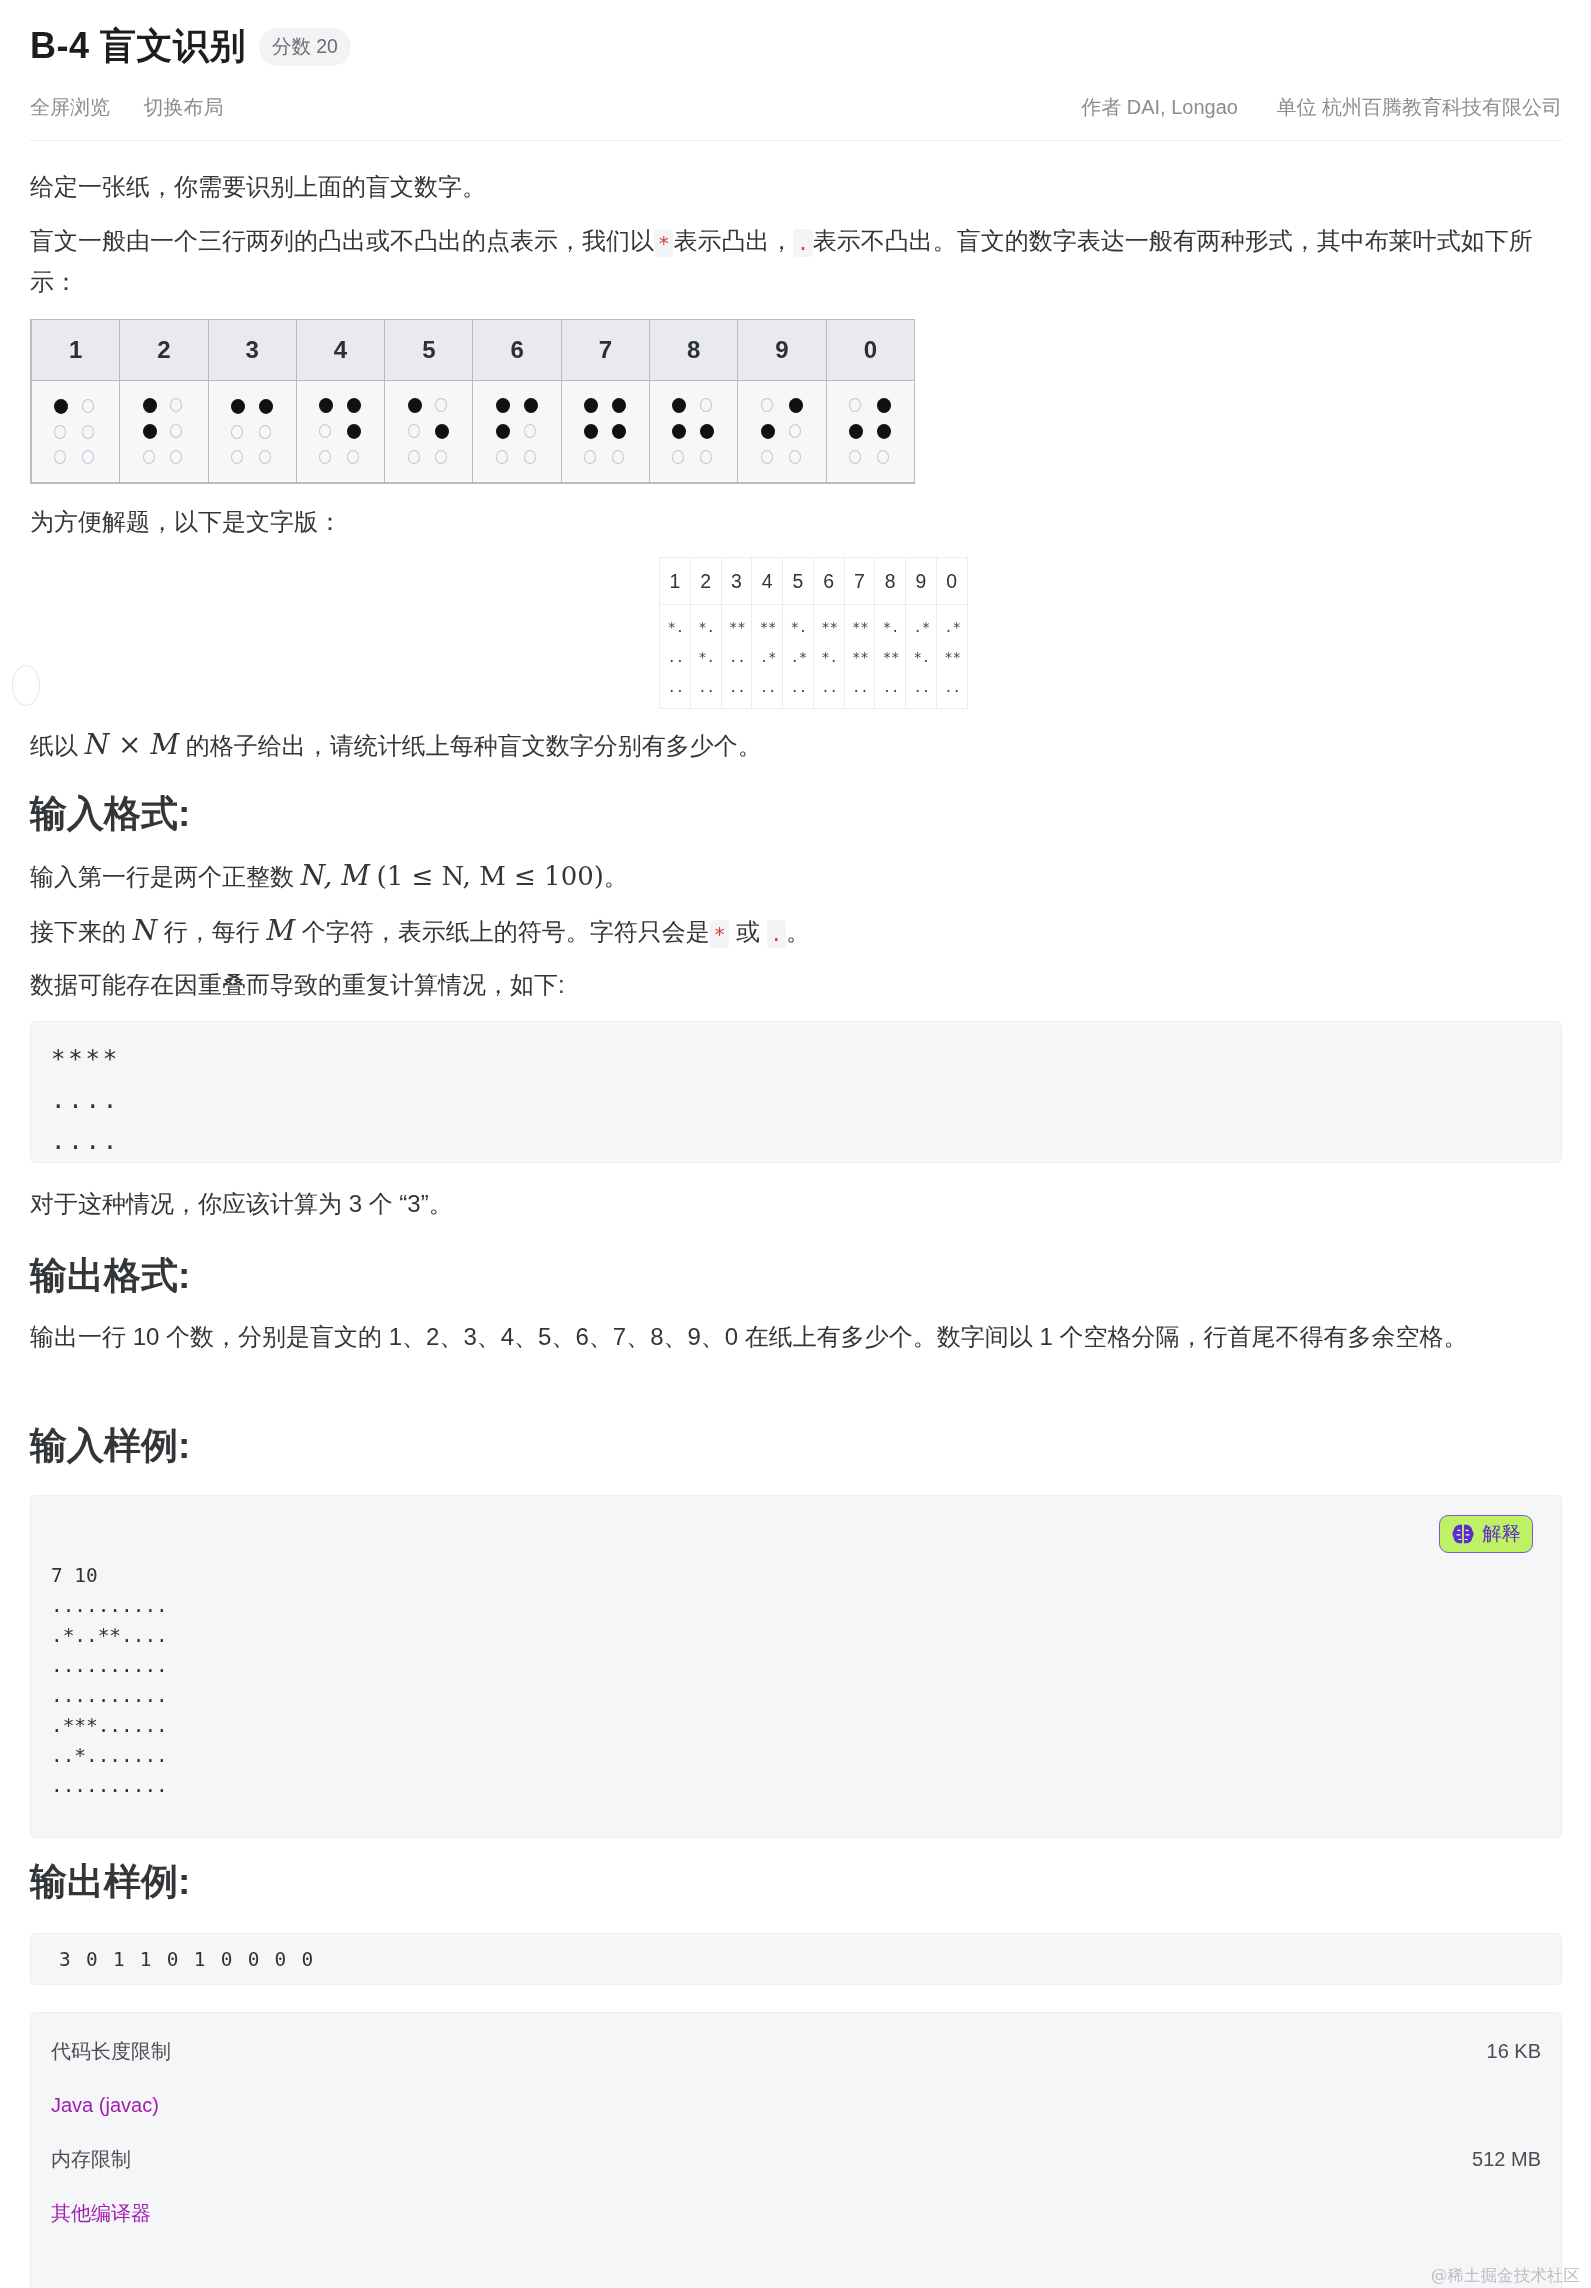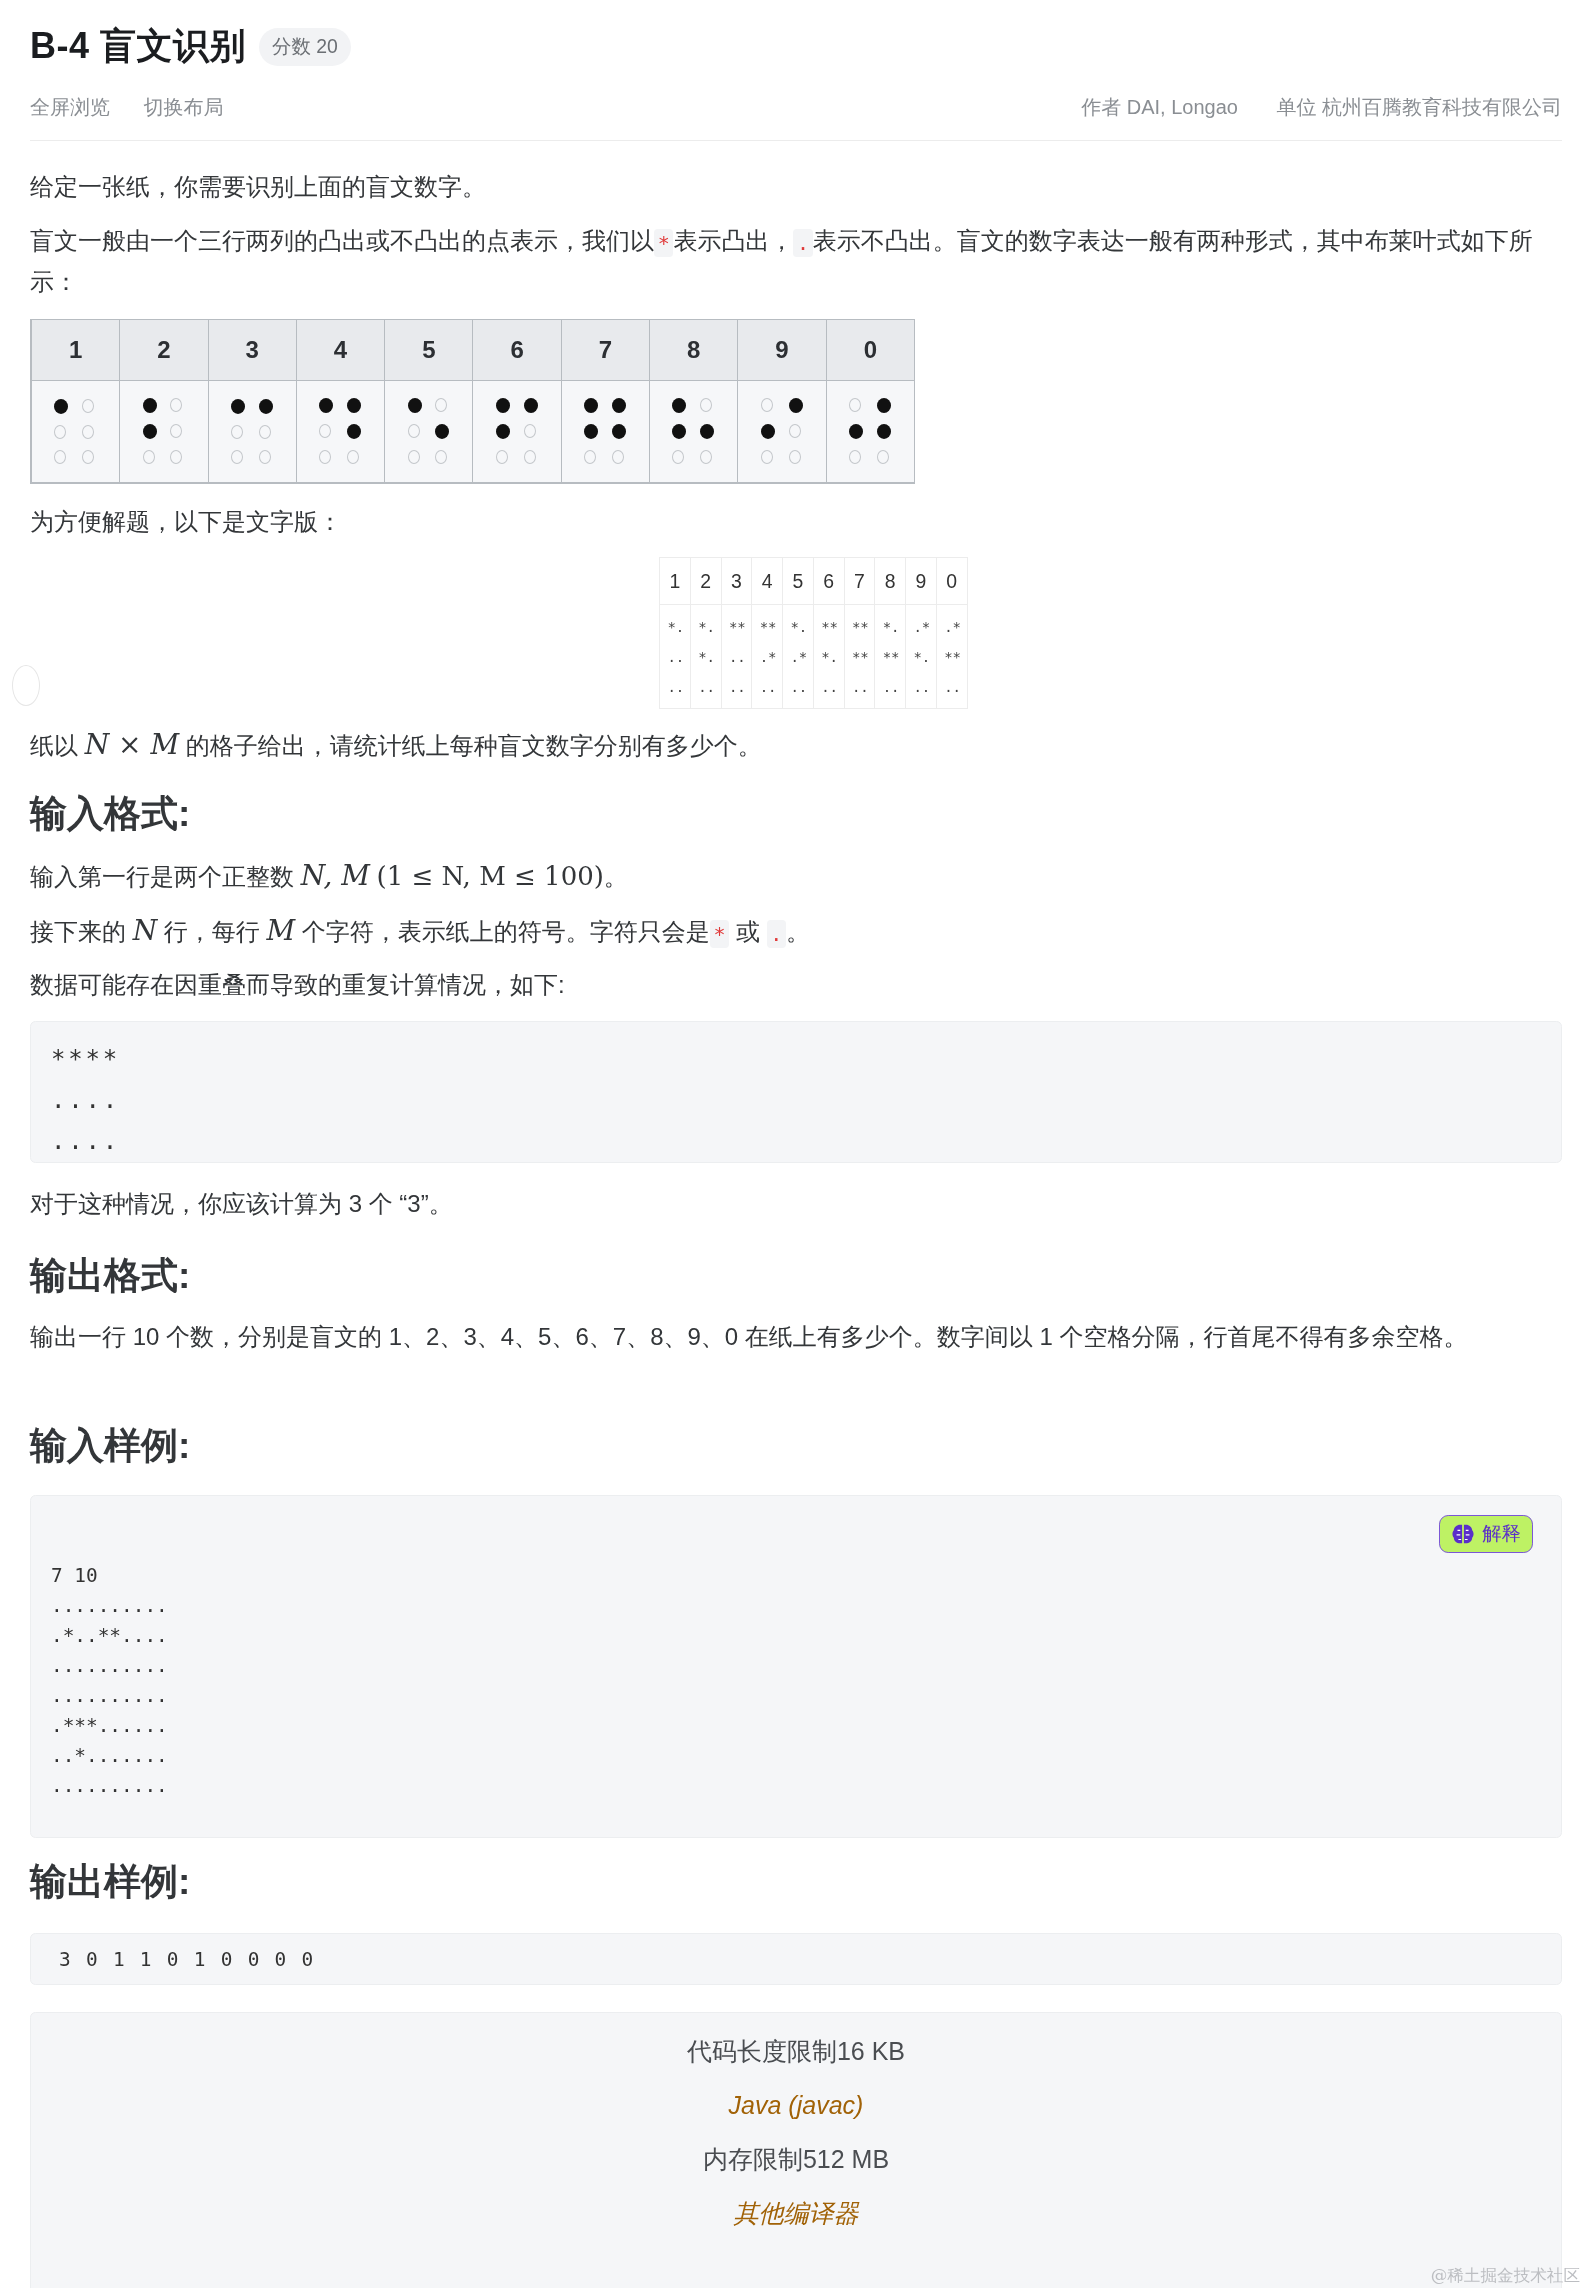--- a/index.html
+++ b/index.html
@@ -44,22 +44,22 @@
   .codebox pre { font-family: "DejaVu Sans Mono", "Liberation Mono", monospace; color: #333; white-space: pre; }
   .cb1 { top: 1021px; height: 142px; padding: 16.6px 20px; }
   .cb1 pre { font-size: 24px; line-height: 41px; letter-spacing: 2.8px; }
   .cb2 { top: 1495px; height: 343px; padding: 65px 20px 0 20px; }
   .cb2 pre { font-size: 19.4px; line-height: 30px; }
   .explain-btn { position: absolute; top: 18.5px; right: 28px; display: flex; align-items: center; gap: 7.4px; background: #bef264; border: 1.4px solid #7b57d6; border-radius: 9.2px; padding: 4.6px 11px; color: #5b2fc9; font-size: 19.4px; cursor: pointer; }
   .cb3 { top: 1933px; height: 52px; padding: 0 28px; display: flex; align-items: center; }
   .cb3 pre { font-size: 19.4px; letter-spacing: 1.8px; }
 
   .limits { position: absolute; left: 0; top: 2012px; width: 1532px; height: 295px; background: #f5f6f8; border: 0.9px solid #eceef0; border-radius: 5.5px; padding: 11px 20px; }
-  .limit-row { display: flex; justify-content: center; height: 54px; align-items: center; font-size: 25px; color: #4a4d51; }
-  .limit-row.italic { color: #a16207; font-style: italic; }
+  .limit-row { display: flex; justify-content: space-between; height: 54px; align-items: center; font-size: 20px; color: #4a4d51; }
+  .limit-row.italic { color: #a21caf; }
   .watermark { position: absolute; right: 11px; bottom: 1.8px; font-size: 16.6px; color: #bcbec2; font-family: "DejaVu Serif", serif; }
   .left-handle { position: absolute; left: -18.5px; top: 665px; width: 28px; height: 41px; border: 0.9px solid #e6e6e6; border-radius: 50%; }
 </style>
 </head>
 <body>
 
 <div class="page">
 
   <div class="left-handle"></div>
 

